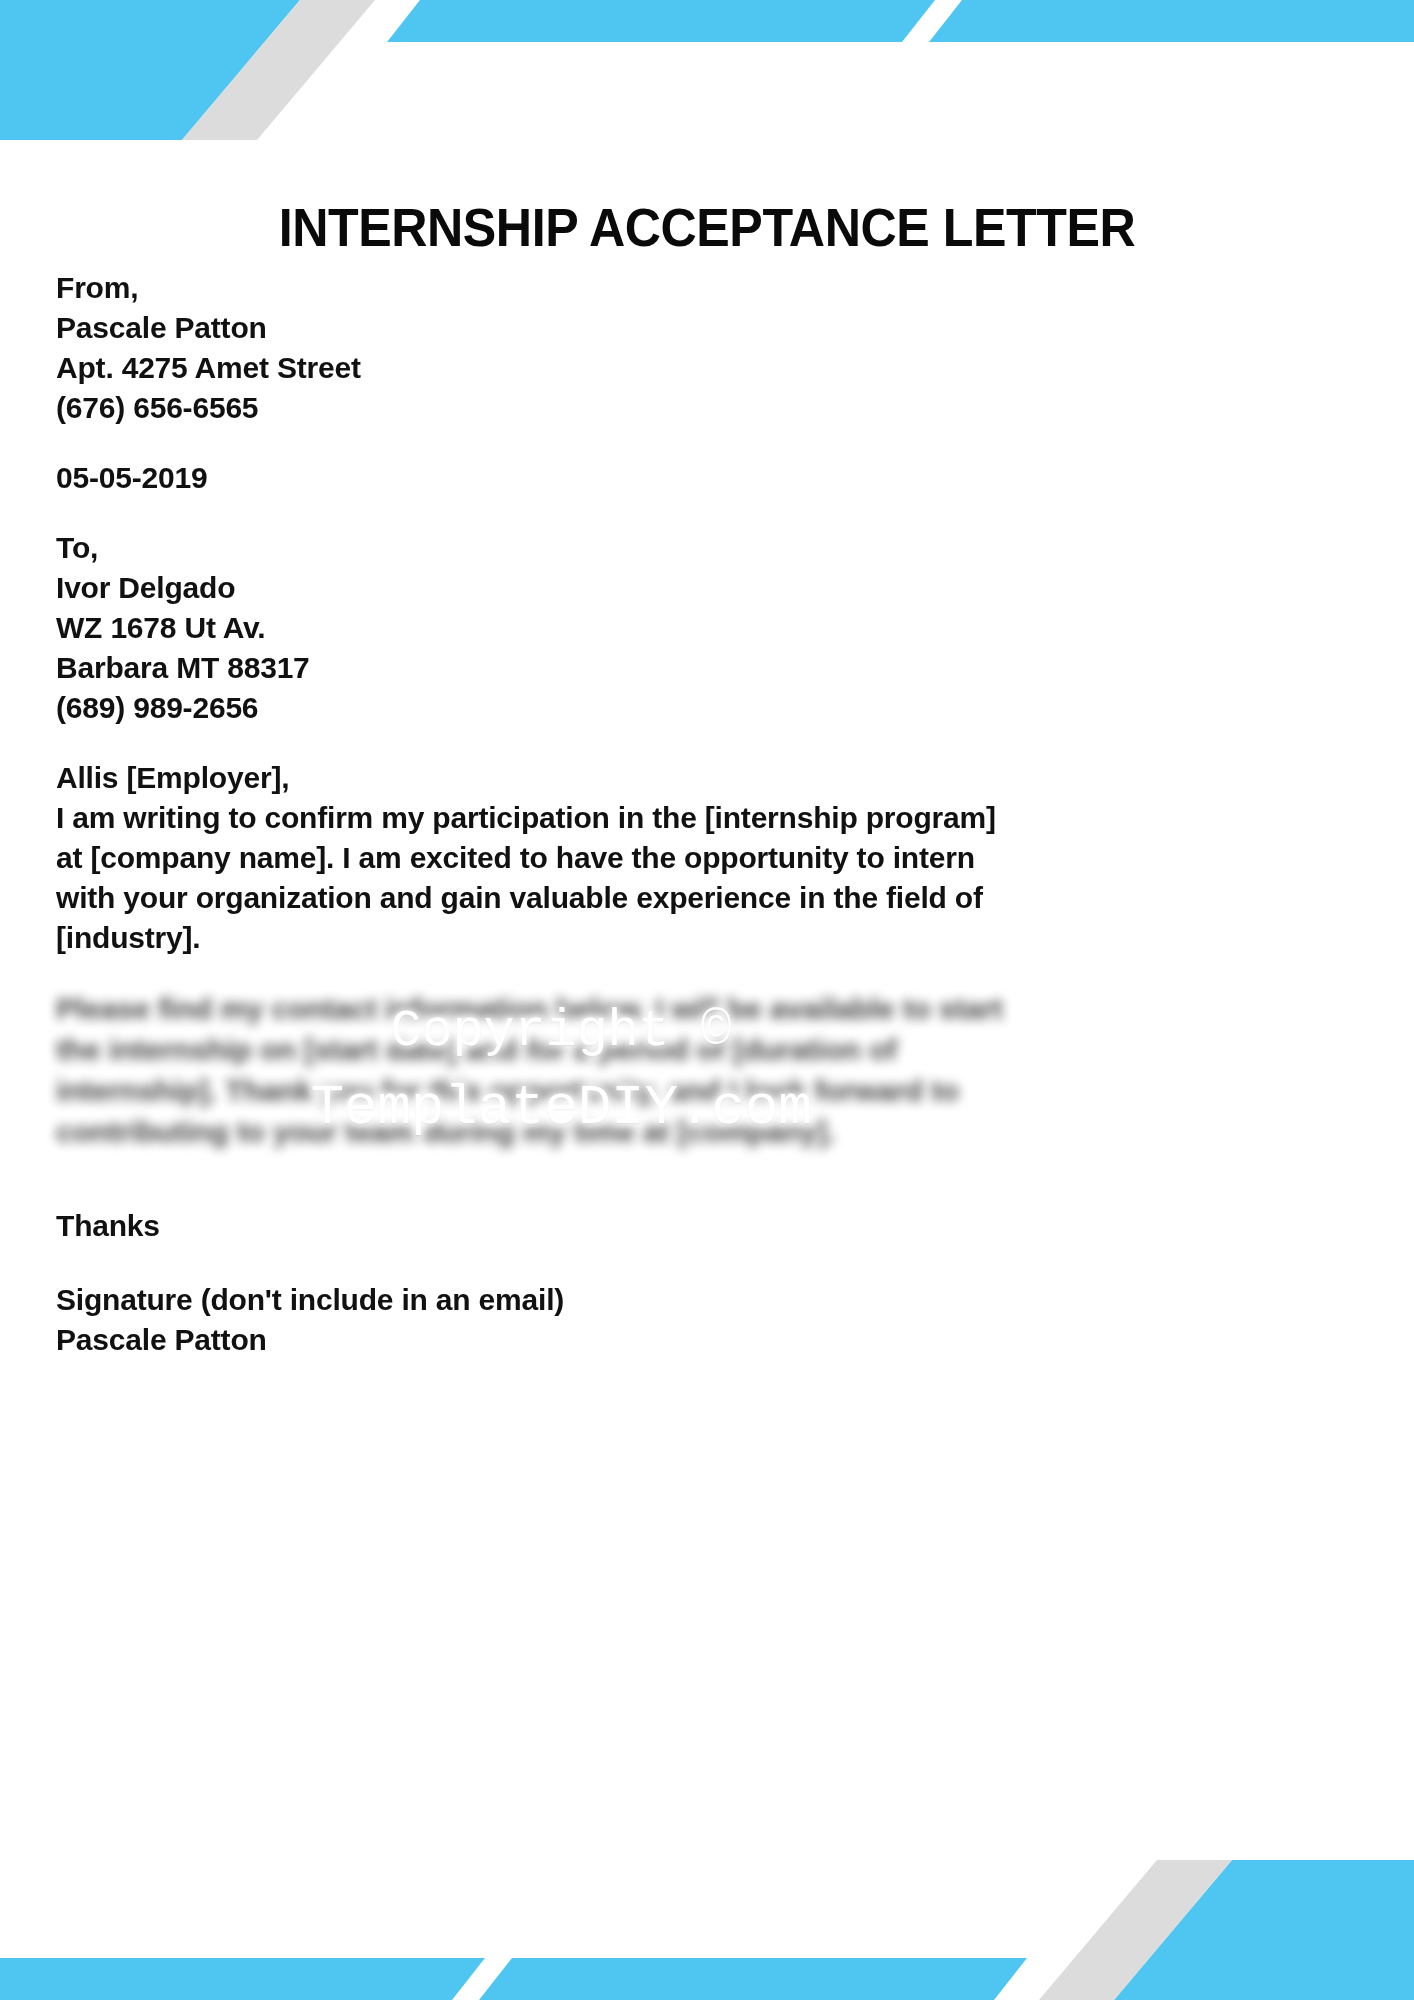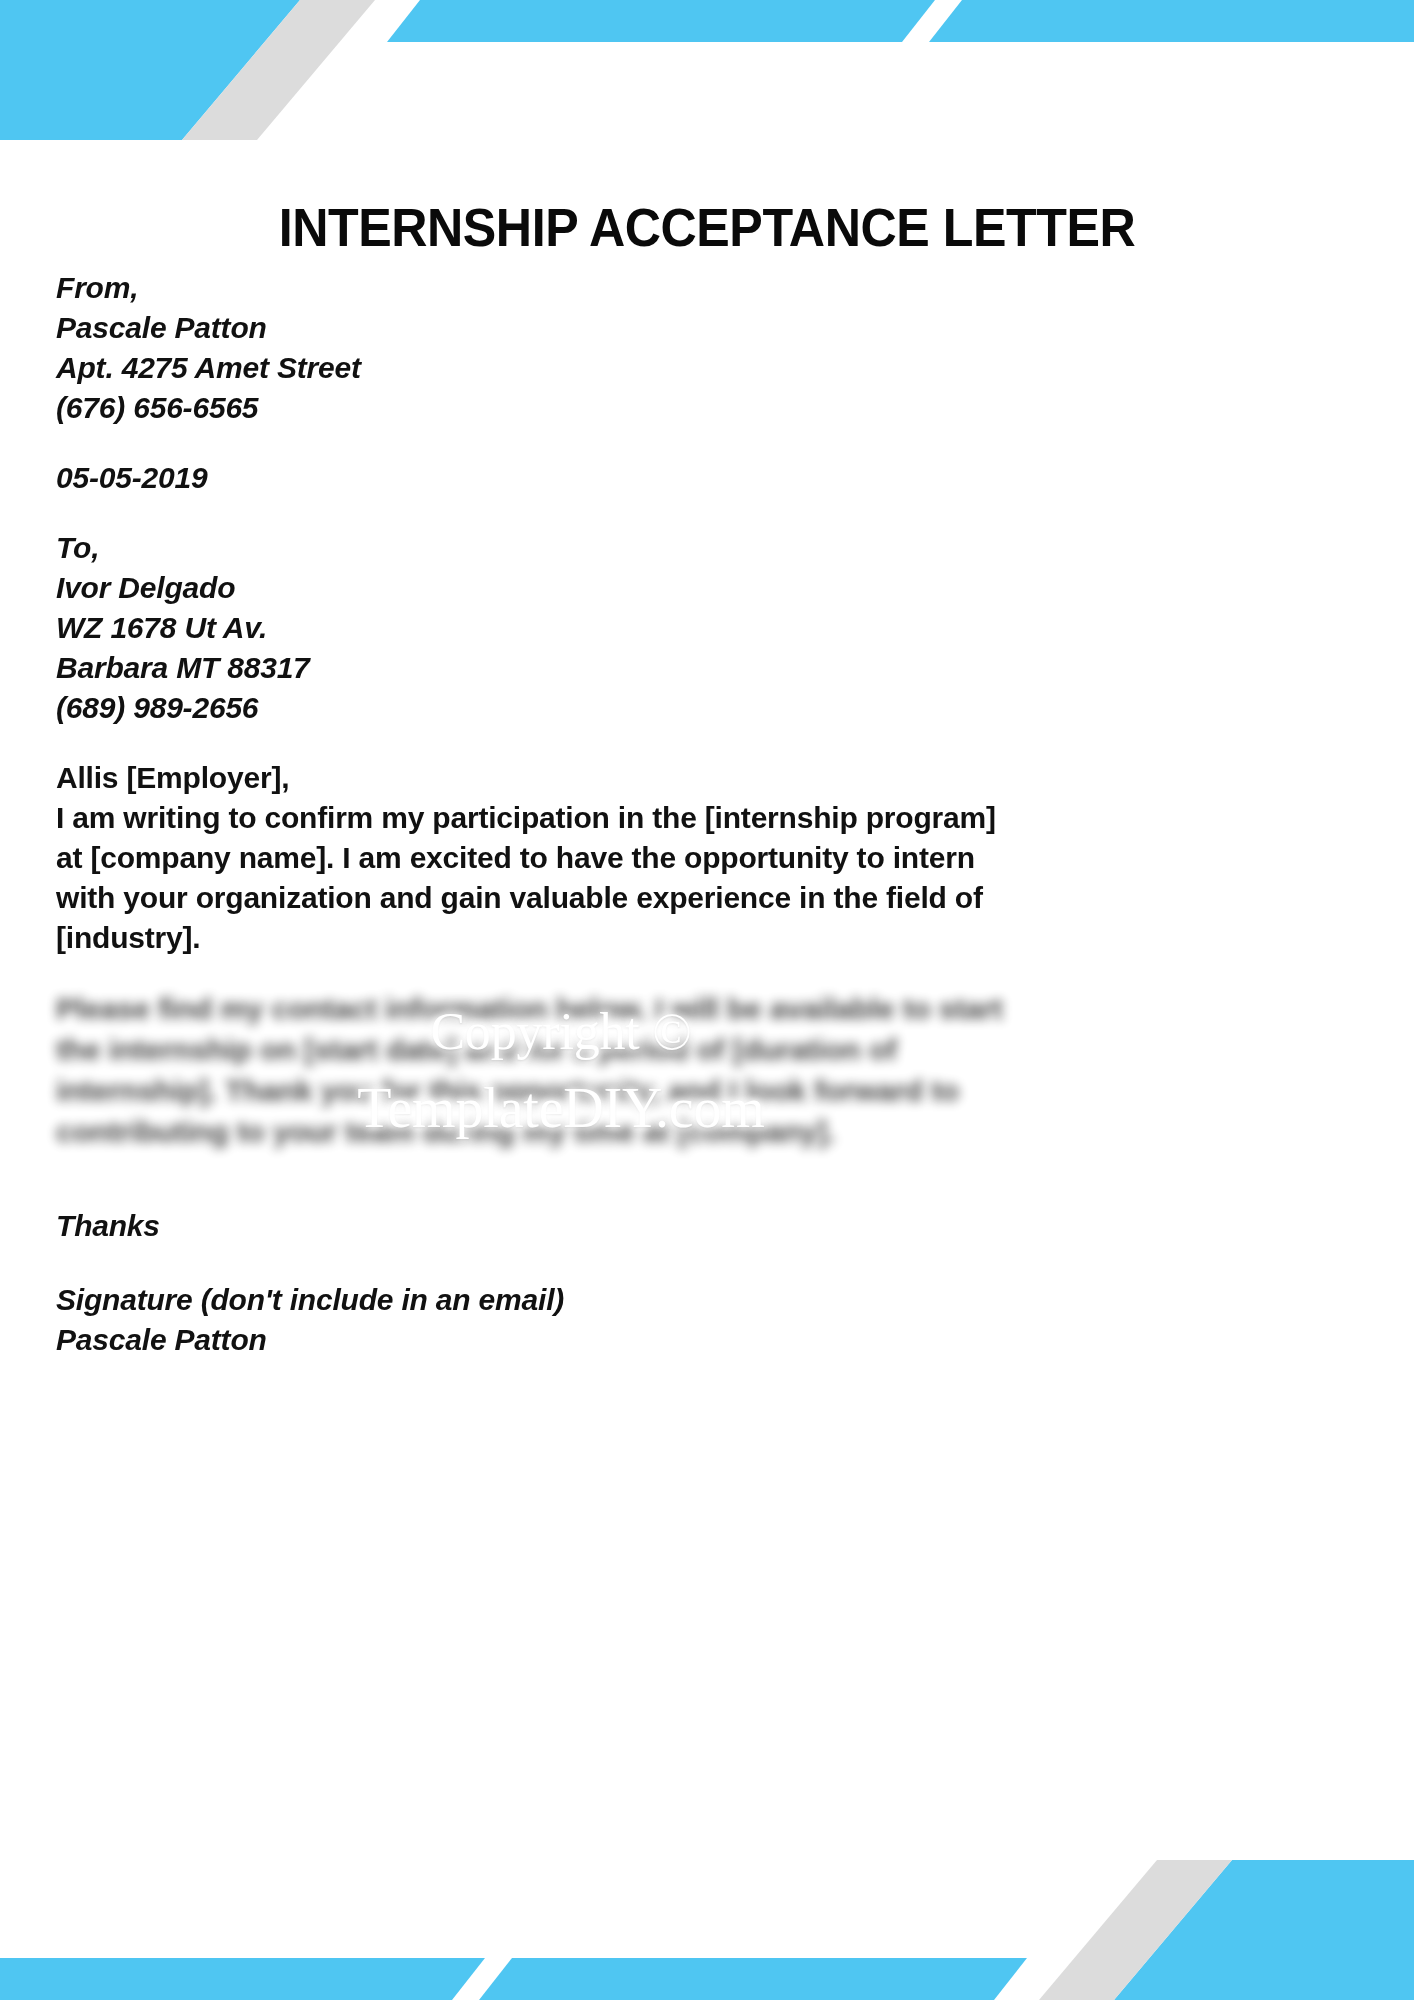--- a/index.html
+++ b/index.html
@@ -56,21 +56,20 @@
     top: 268px;
     width: 1010px;
     font-size: 30px;
     font-weight: 700;
     line-height: 40px;
     color: #111111;
     letter-spacing: -0.2px;
   }
   .block {
     margin: 0 0 30px 0;
-    font-style: italic;
   }
   .block .line {
     white-space: pre-wrap;
   }
   .para {
     margin: 0 0 30px 0;
   }
   .para .line { display: block; }
 
   
@@ -90,21 +89,21 @@
   }
   .blurred .line { display: block; }
 
   .watermark {
     position: absolute;
     left: 0;
     top: 6px;
     width: 1010px;
     text-align: center;
     color: #ffffff;
-    font-family: Liberation Serif, serif;
+    font-family: Liberation Mono, monospace;
     font-size: 52px;
     font-weight: 400;
     line-height: 76px;
     text-shadow: 0 0 7px rgba(255,255,255,0.95),
                  0 0 14px rgba(255,255,255,0.8),
                  0 1px 2px rgba(0,0,0,0.12);
     pointer-events: none;
   }
   .watermark .wm-line { display: block; }
   .watermark .wm-line.l2 { font-size: 56px; }

